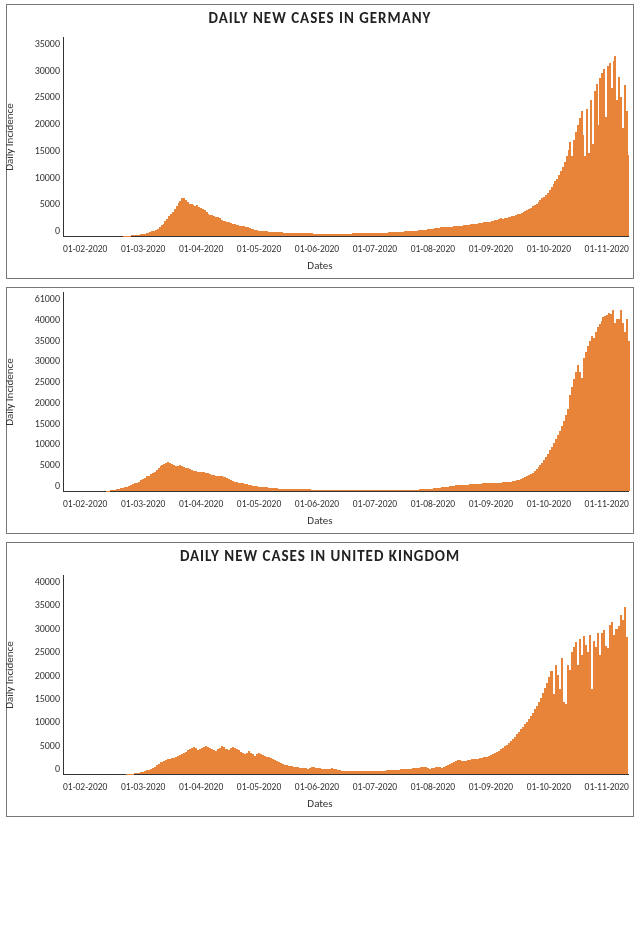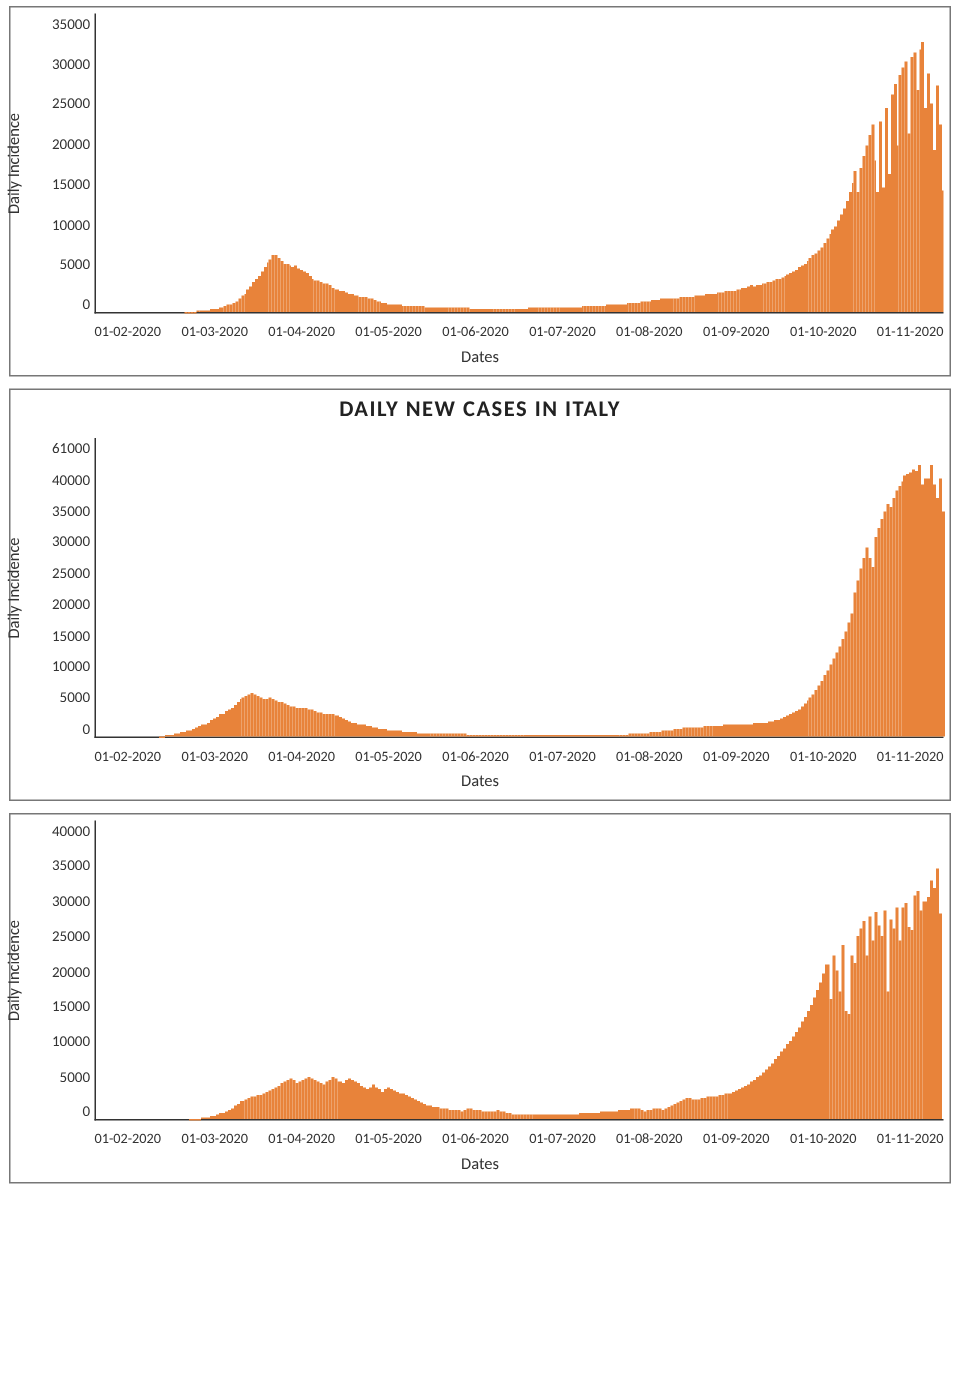--- a/index.html
+++ b/index.html
@@ -83,20 +83,21 @@
     color: #333;
     margin-top: 4px;
     margin-bottom: 6px;
   }
 </style>
 </head>
 <body>
 
 <div id="panels">
     <div class="panel">
+      <div class="title">DAILY NEW CASES IN GERMANY</div>
       <div class="chart-wrap">
         <div class="ylabel-wrap">
           <div class="ylabel">Daily Incidence</div>
         </div>
         <div class="yaxis">
           <span>35000</span>
           <span>30000</span>
           <span>25000</span>
           <span>20000</span>
           <span>15000</span>
@@ -416,21 +417,20 @@
         <span>01-06-2020</span>
         <span>01-07-2020</span>
         <span>01-08-2020</span>
         <span>01-09-2020</span>
         <span>01-10-2020</span>
         <span>01-11-2020</span>
       </div>
       <div class="xlabel">Dates</div>
     </div>
     <div class="panel">
-      <div class="title">DAILY NEW CASES IN ITALY</div>
       <div class="chart-wrap">
         <div class="ylabel-wrap">
           <div class="ylabel">Daily Incidence</div>
         </div>
         <div class="yaxis">
           <span>61000</span>
           <span>40000</span>
           <span>35000</span>
           <span>30000</span>
           <span>25000</span>
@@ -738,20 +738,21 @@
         <span>01-06-2020</span>
         <span>01-07-2020</span>
         <span>01-08-2020</span>
         <span>01-09-2020</span>
         <span>01-10-2020</span>
         <span>01-11-2020</span>
       </div>
       <div class="xlabel">Dates</div>
     </div>
     <div class="panel">
+      <div class="title">DAILY NEW CASES IN UNITED KINGDOM</div>
       <div class="chart-wrap">
         <div class="ylabel-wrap">
           <div class="ylabel">Daily Incidence</div>
         </div>
         <div class="yaxis">
           <span>40000</span>
           <span>35000</span>
           <span>30000</span>
           <span>25000</span>
           <span>20000</span>

